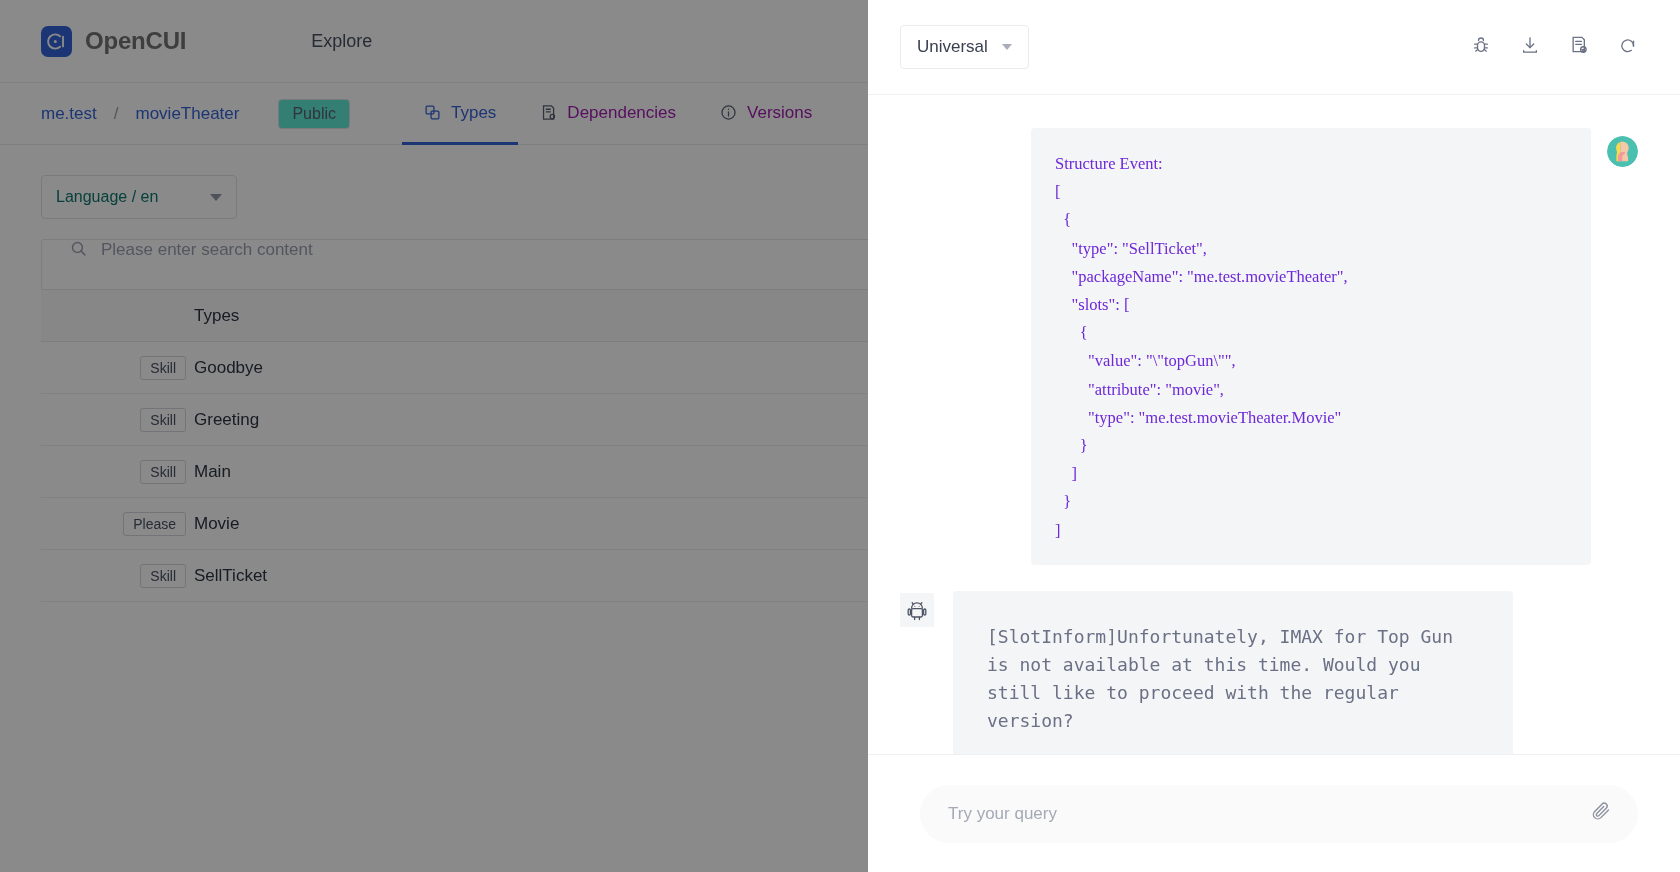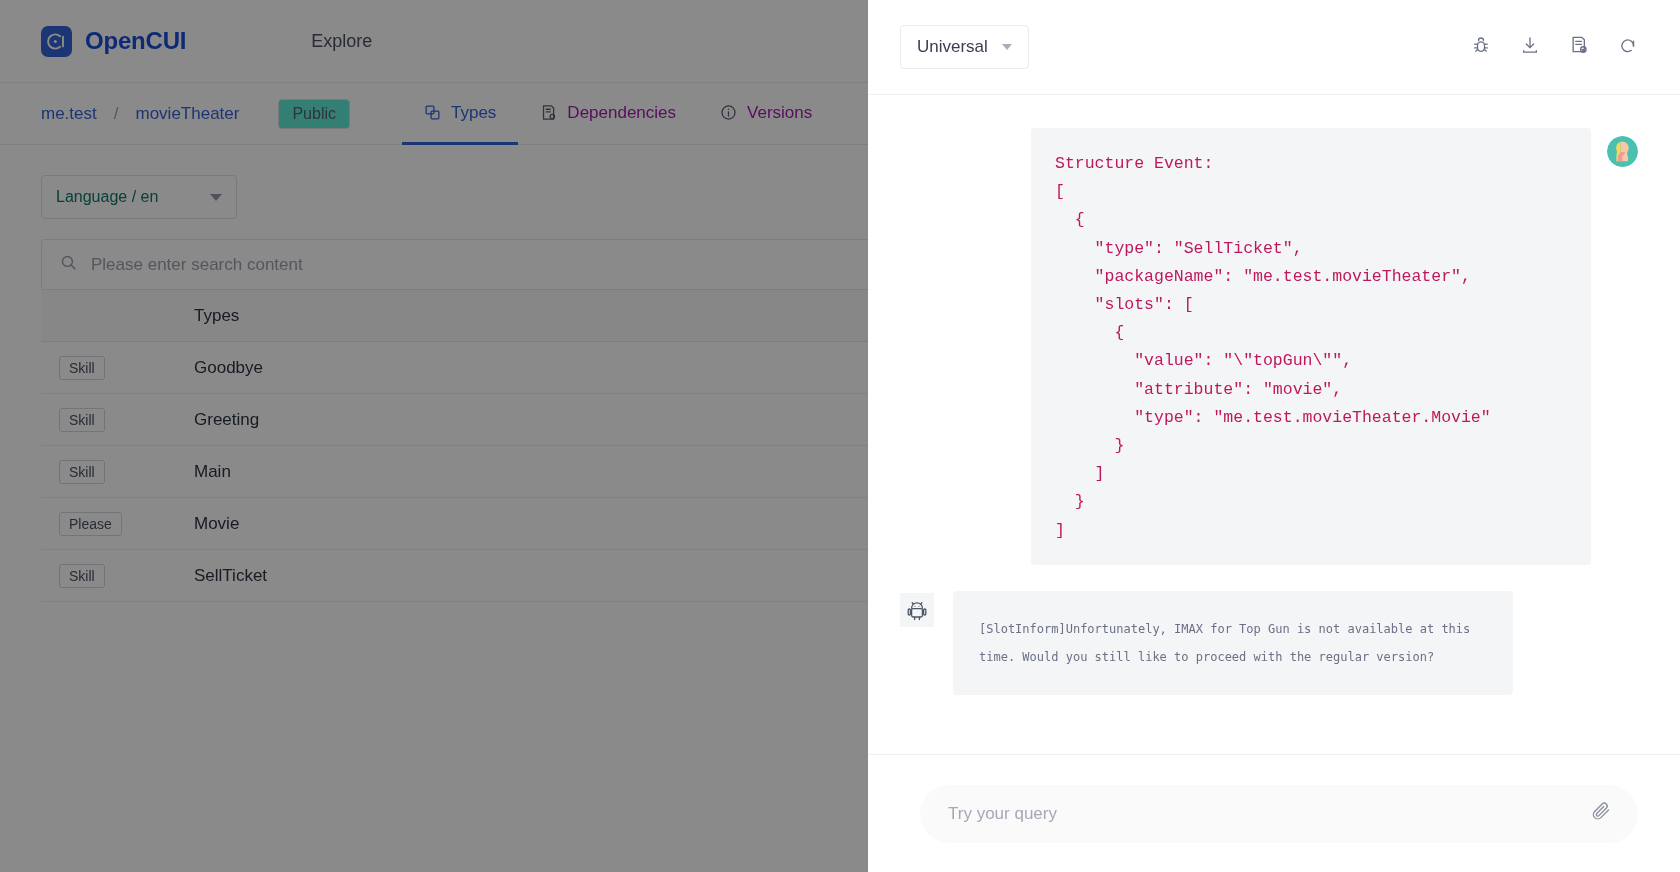--- a/index.html
+++ b/index.html
@@ -39,21 +39,21 @@
   .brand-mark {
     width: 31px; height: 31px;
     border-radius: 7px;
     background: #3563d6;
     display: flex; align-items: center; justify-content: center;
   }
   .brand-mark svg { display: block; }
   .brand-name {
     font-size: 24px;
     font-weight: 700;
-    color: #1d4ed8;
+    color: #737373;
     letter-spacing: -0.2px;
   }
   .nav-explore {
     margin-left: 125px;
     font-size: 18px;
     color: #4a5163;
   }
 
   
   .tabbar {
@@ -111,22 +111,22 @@
     border-right: 6px solid transparent;
     border-top: 7px solid #9298a6;
   }
 
   .searchrow {
     margin-top: 20px;
     height: 50px;
     border: 1px solid #e6e8ed;
     border-bottom: none;
     border-radius: 3px 3px 0 0;
-    display: flex; align-items: center;
-    padding: 0 18px;
+    display: flex; align-items: flex-start;
+    padding: 0 28px;
     gap: 14px;
     background: #fff;
   }
   .search-ph { font-size: 17px; color: #9aa0ae; }
 
   table.types { width: 100%; border-collapse: collapse; }
   table.types thead th {
     background: #fafafa;
     height: 52px;
     font-size: 17px;
@@ -136,21 +136,21 @@
     border-top: 1px solid #e6e8ed;
     border-bottom: 1px solid #e6e8ed;
   }
   table.types td {
     height: 52px;
     border-bottom: 1px solid #eceef2;
     font-size: 17px;
     color: #2e3442;
     background: #fff;
   }
-  .col-badge { width: 145px; padding-left: 18px; }
+  .col-badge { width: 145px; padding-left: 18px; text-align: right; }
   .col-name  { padding-left: 8px; }
   .kind {
     display: inline-block;
     border: 1px solid #d4d7de;
     border-radius: 3px;
     padding: 3px 9px;
     font-size: 14px;
     color: #4a5163;
     background: #fff;
   }
@@ -215,24 +215,24 @@
     justify-content: flex-end;
   }
   .codebox {
     background: #f4f5f6;
     border-radius: 4px;
     padding: 22px 24px 20px 24px;
     flex: 1 1 auto;
     max-width: 560px;
   }
   .codebox pre {
-    font-family: Liberation Mono, monospace;
+    font-family: Liberation Serif, serif;
     font-size: 16.5px;
     line-height: 28.2px;
-    color: #be185d;
+    color: #6d28d9;
     white-space: pre;
     margin: 0;
   }
   .avatar {
     width: 31px; height: 31px;
     border-radius: 50%;
     overflow: hidden;
     flex: 0 0 31px;
     margin-top: 8px;
   }
@@ -251,25 +251,25 @@
     margin-top: 2px;
   }
   .bubble {
     background: #f4f5f6;
     border-radius: 4px;
     padding: 20px 24px 20px 22px;
     max-width: 560px;
   }
   .bubble p {
     font-family: "DejaVu Sans Mono", monospace;
-    font-size: 12px;
+    font-size: 18px;
     line-height: 28.2px;
     color: #6a7086;
     white-space: pre-wrap;
-    margin: 4px;
+    margin: 12px;
   }
 
   .chat-foot {
     flex: 0 0 118px;
     border-top: 1px solid #eef0f3;
     display: flex;
     align-items: center;
     padding: 0 42px 0 52px;
   }
   .querybar {

